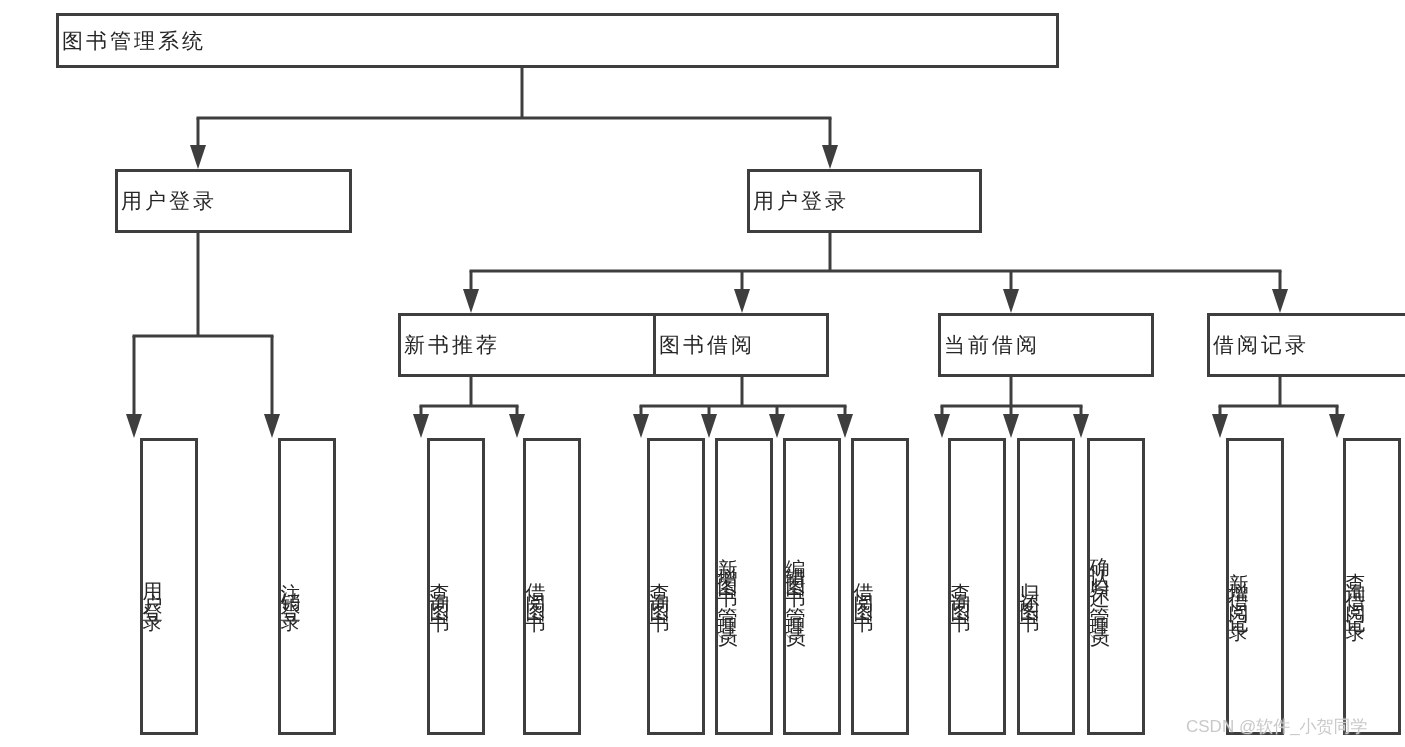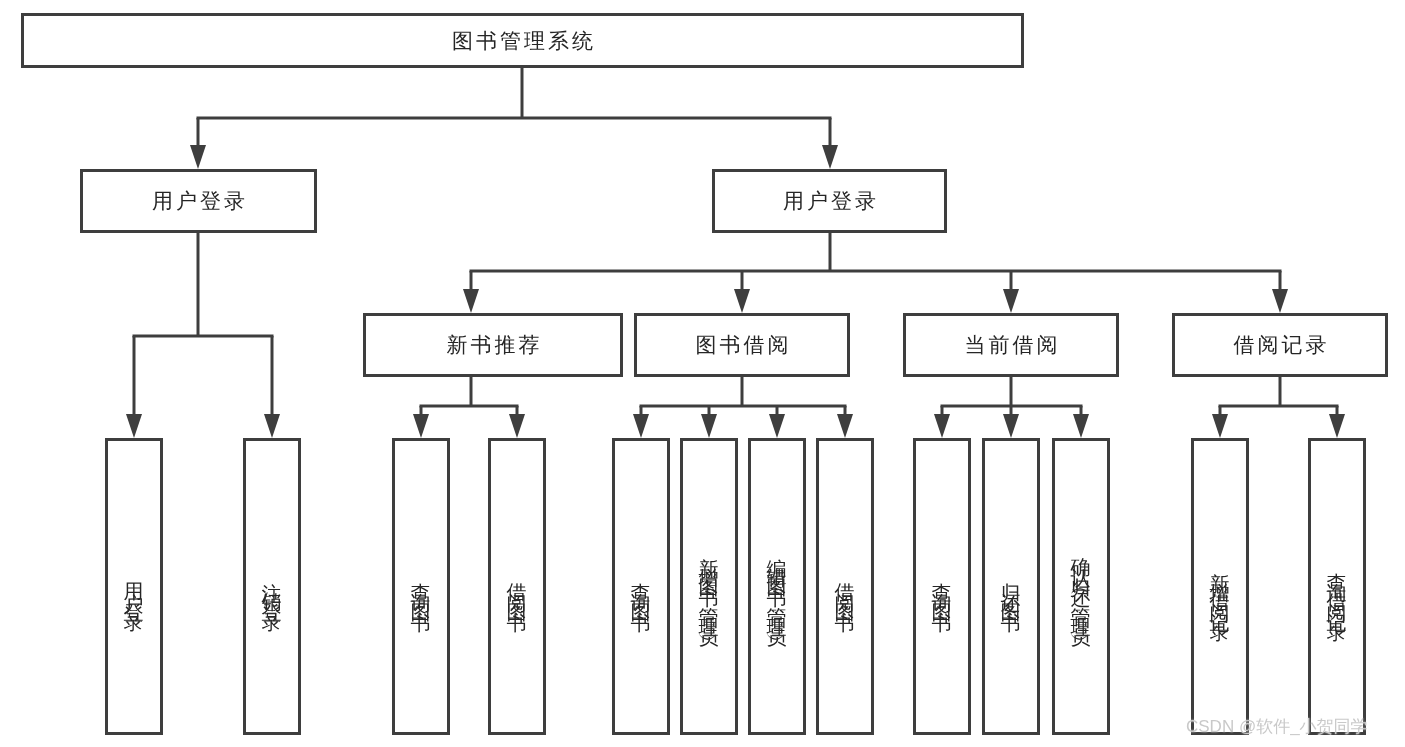--- a/index.html
+++ b/index.html
@@ -8,21 +8,21 @@
   *{ box-sizing:border-box; margin:0; padding:0; }
   html,body{ width:1405px; height:747px; background:var(--background); overflow:hidden; }
   body{ font-family:"Liberation Sans","DejaVu Sans",sans-serif; color:var(--text); }
   .canvas{ position:relative; width:1405px; height:747px; background:var(--background); }
   .connector-layer{ position:absolute; left:0; top:0; width:1405px; height:747px; }
   .cl{ stroke:var(--line); stroke-width:3; fill:none; }
   .ar{ fill:var(--line); stroke:none; }
   .box{
     position:absolute; background:var(--background);
     border:3px solid var(--line);
-    display:flex; align-items:center; justify-content:center;
+    display:flex; align-items:center; margin-left:35px;
   }
   .hl{ font-size:21px; letter-spacing:3px; text-indent:3px; white-space:nowrap; }
   .vl{
     writing-mode:vertical-rl; text-orientation:mixed;
     font-size:20px; letter-spacing:10px; line-height:1;
     white-space:nowrap;
   }
   .watermark{
     position:absolute; left:1186px; top:715px;
     font-size:17px; color:var(--watermark);
@@ -117,21 +117,21 @@
   <div class="box" style="left:80px;top:169px;width:237px;height:64px">
     <span class="hl">用户登录</span>
   </div>
   <div class="box" style="left:712px;top:169px;width:235px;height:64px">
     <span class="hl">用户登录</span>
   </div>
 
   <div class="box" style="left:363px;top:313px;width:260px;height:64px">
     <span class="hl">新书推荐</span>
   </div>
-  <div class="box" style="left:634px;top:313px;width:216px;height:64px">
+  <div class="box" style="left:618px;top:313px;width:176px;height:64px">
     <span class="hl">图书借阅</span>
   </div>
   <div class="box" style="left:903px;top:313px;width:216px;height:64px">
     <span class="hl">当前借阅</span>
   </div>
   <div class="box" style="left:1172px;top:313px;width:216px;height:64px">
     <span class="hl">借阅记录</span>
   </div>
 
   <div class="box" style="left:105px;top:438px;width:58px;height:297px">

